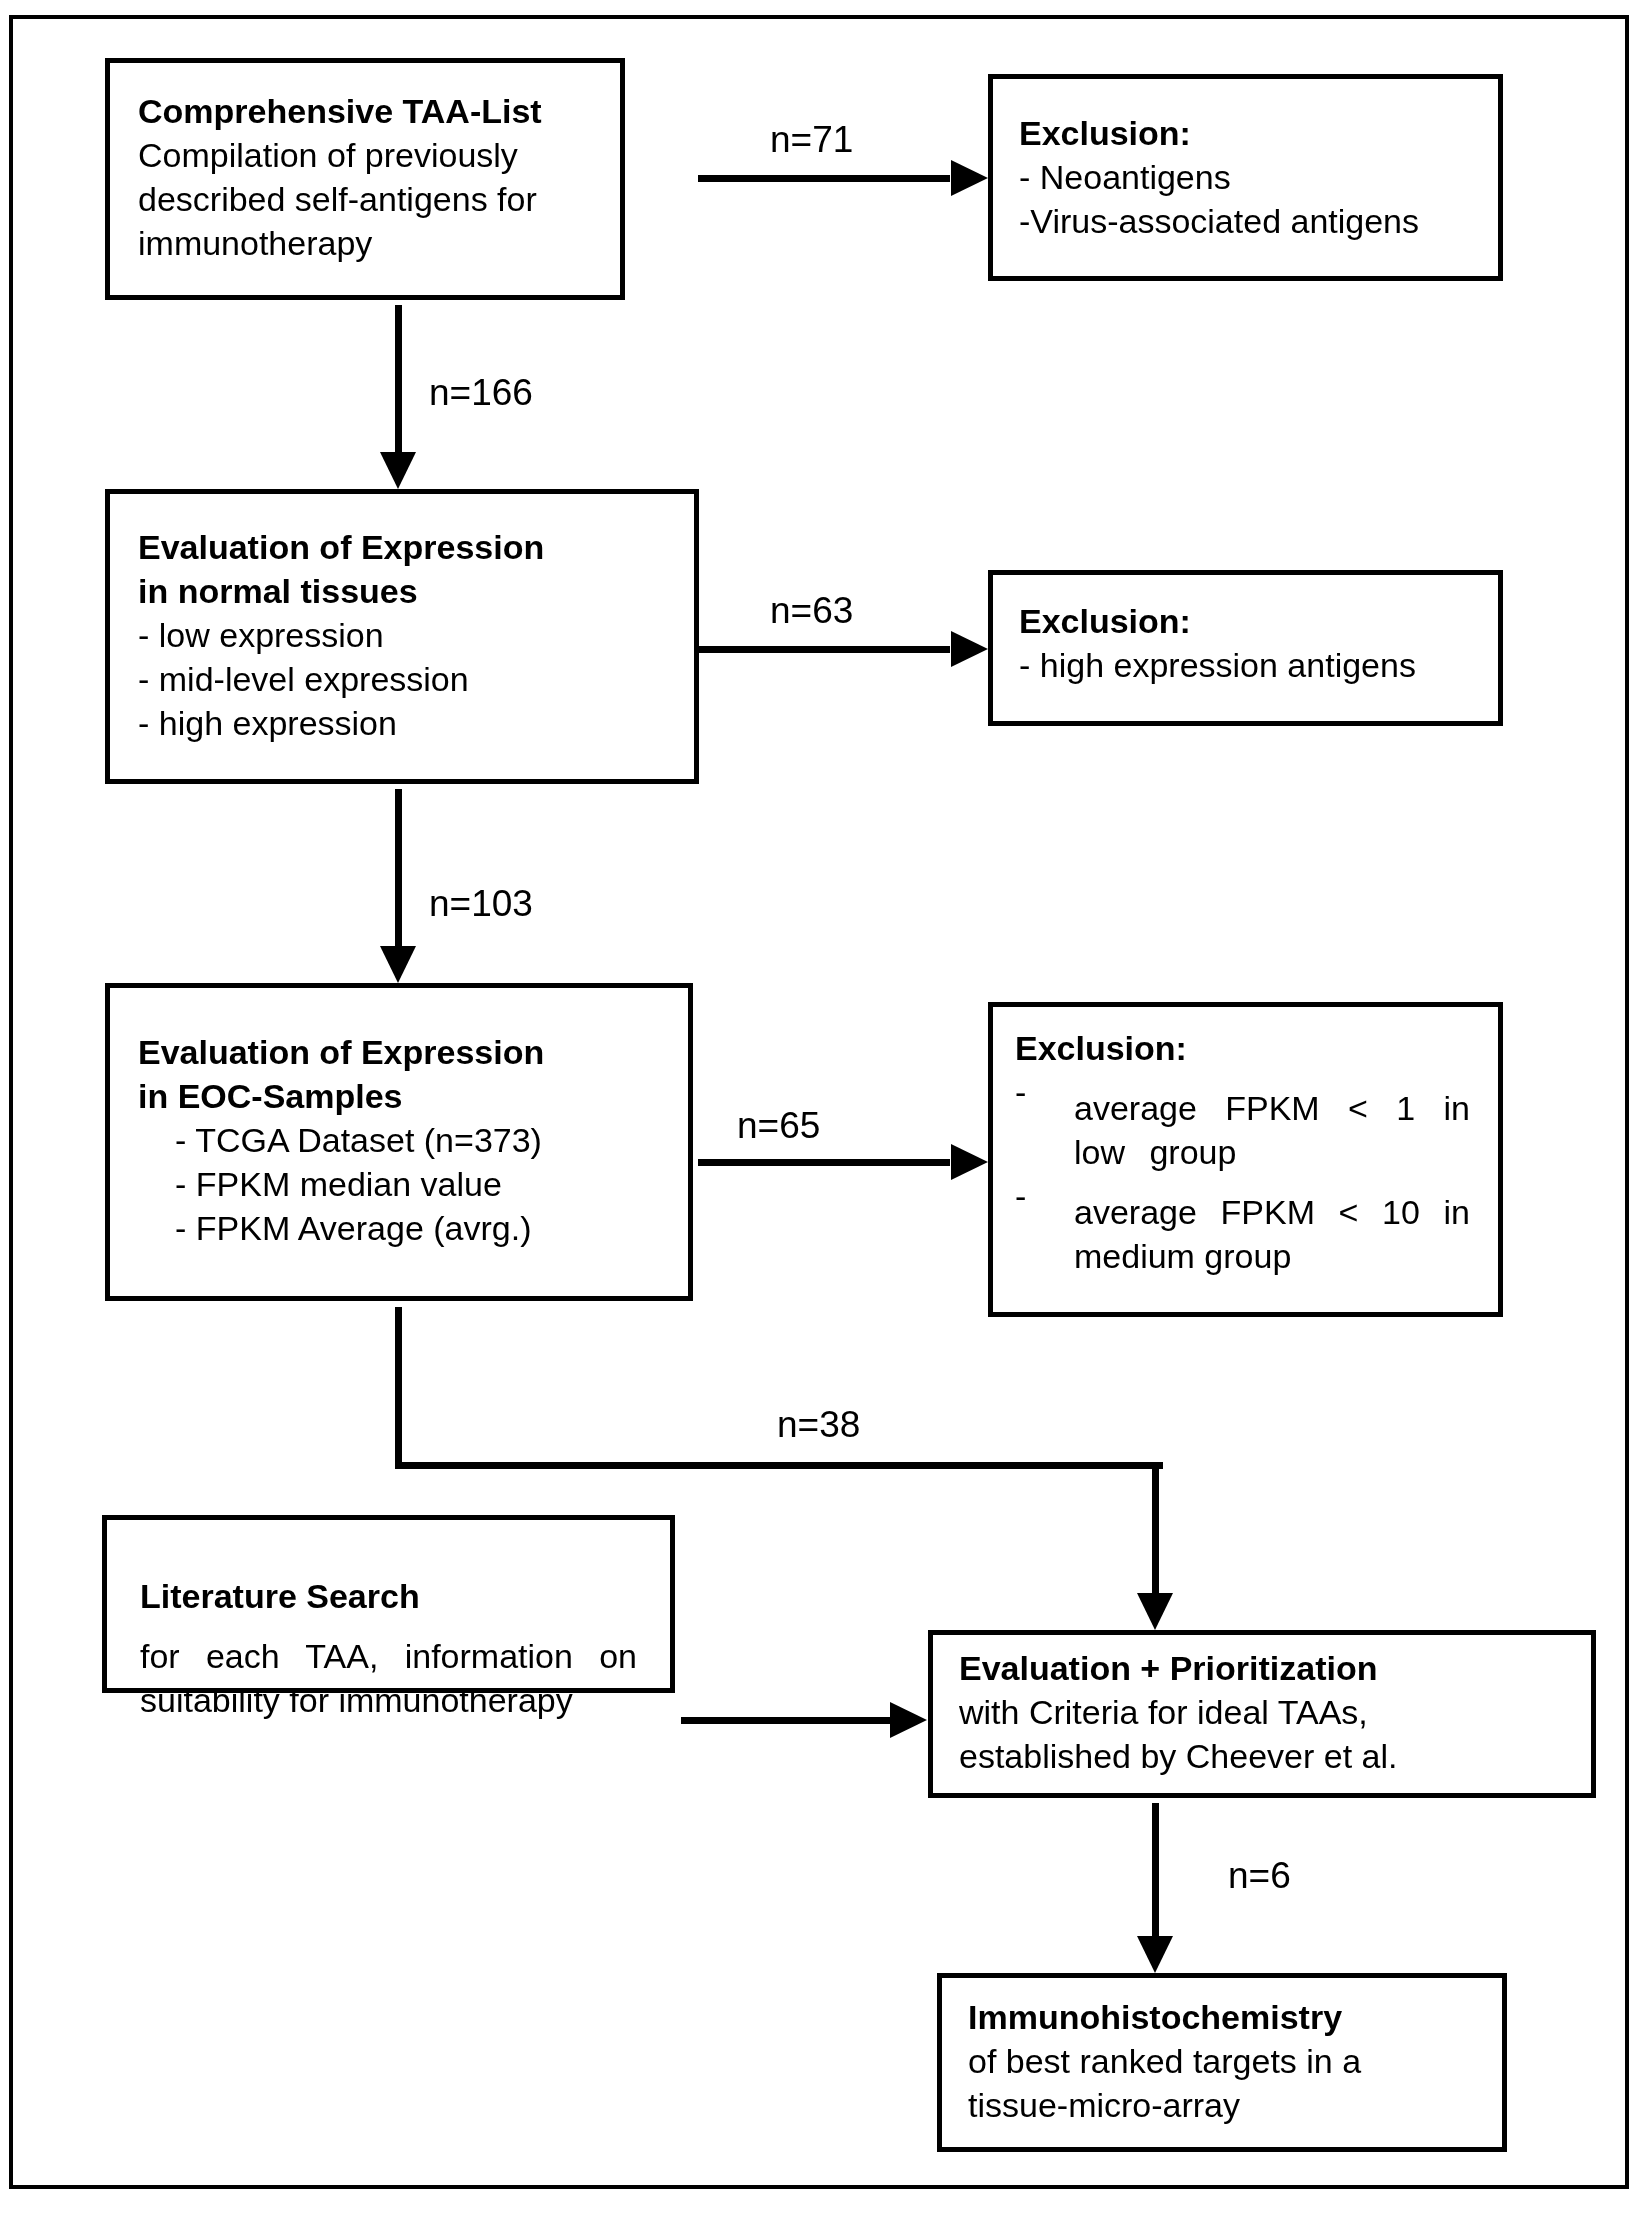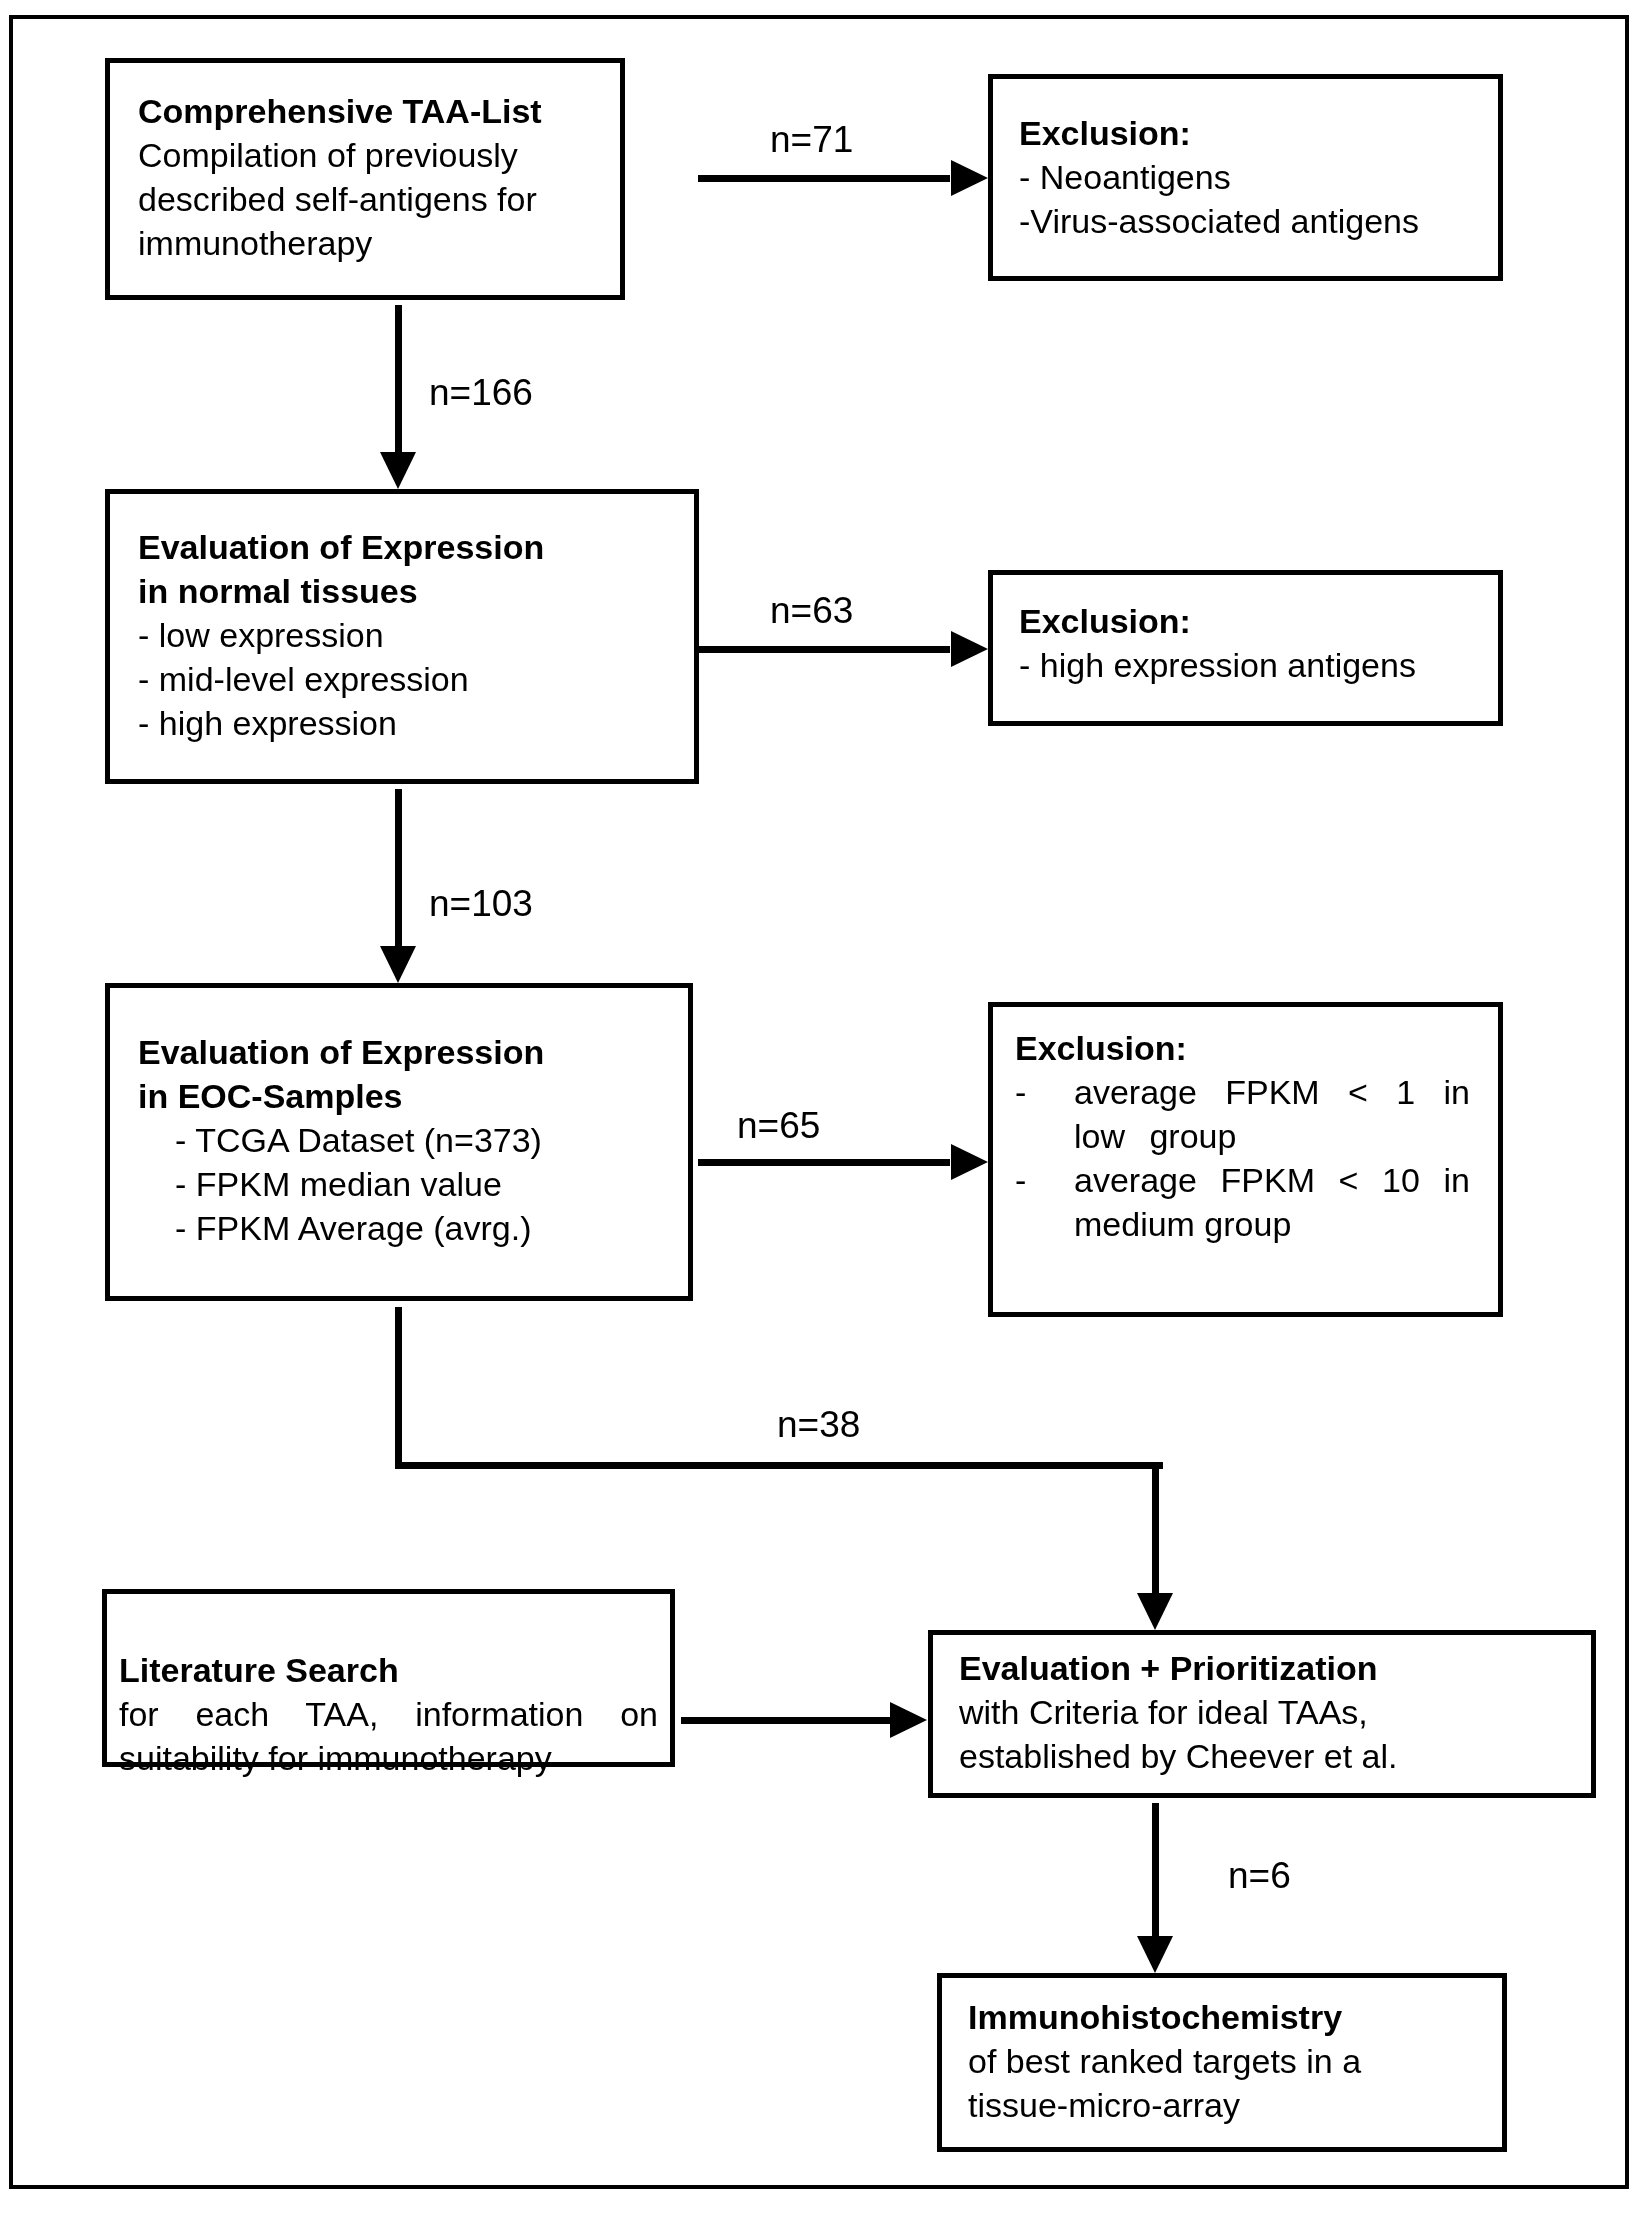--- a/index.html
+++ b/index.html
@@ -11,21 +11,21 @@
   .frame {
     position:absolute; left:9.3px; top:15px; width:1620px; height:2174px;
     border:4.6px solid #000; background:transparent;
   }
   .box {
     position:absolute; border:5.6px solid #000; background:#fff;
     font-size:34px; line-height:44px;
   }
   .title { font-weight:bold; }
   .ln { white-space:nowrap; }
-  .stretch { text-align:justify; text-align-last:justify; }
+  .stretch { text-align:justify; text-align-last:justify;margin-top:16px; }
   .gap { word-spacing:15px; }
   .indent { padding-left:37px; }
   .brow { display:flex; }
   .bdash { width:59px; flex:none; }
   .btext { flex:1; }
   .seg { position:absolute; background:#000; }
   .head-r { position:absolute; width:0; height:0;
     border-left:37px solid #000; border-top:18.6px solid transparent; border-bottom:18.6px solid transparent; }
   .head-d { position:absolute; width:0; height:0;
     border-top:37px solid #000; border-left:18.6px solid transparent; border-right:18.6px solid transparent; }
@@ -54,21 +54,21 @@
   </div>
 
   <div class="box" style="left:105px; top:983px; width:588px; height:318px; padding:42px 28px;">
     <div class="title ln">Evaluation of Expression</div>
     <div class="title ln">in EOC-Samples</div>
     <div class="ln indent">- TCGA Dataset (n=373)</div>
     <div class="ln indent">- FPKM median value</div>
     <div class="ln indent">- FPKM Average (avrg.)</div>
   </div>
 
-  <div class="box" style="left:102px; top:1589px; width:573px; height:178px; padding:54px 12px;">
+  <div class="box" style="left:102px; top:1515px; width:573px; height:178px; padding:54px 33px;">
     <div class="title ln">Literature Search</div>
     <div class="ln stretch">for each TAA, information on</div>
     <div class="ln">suitability for immunotherapy</div>
   </div>
 
   <div class="box" style="left:988px; top:74px; width:515px; height:207px; padding:32px 26px;">
     <div class="title ln">Exclusion:</div>
     <div class="ln">- Neoantigens</div>
     <div class="ln">-Virus-associated antigens</div>
   </div>

